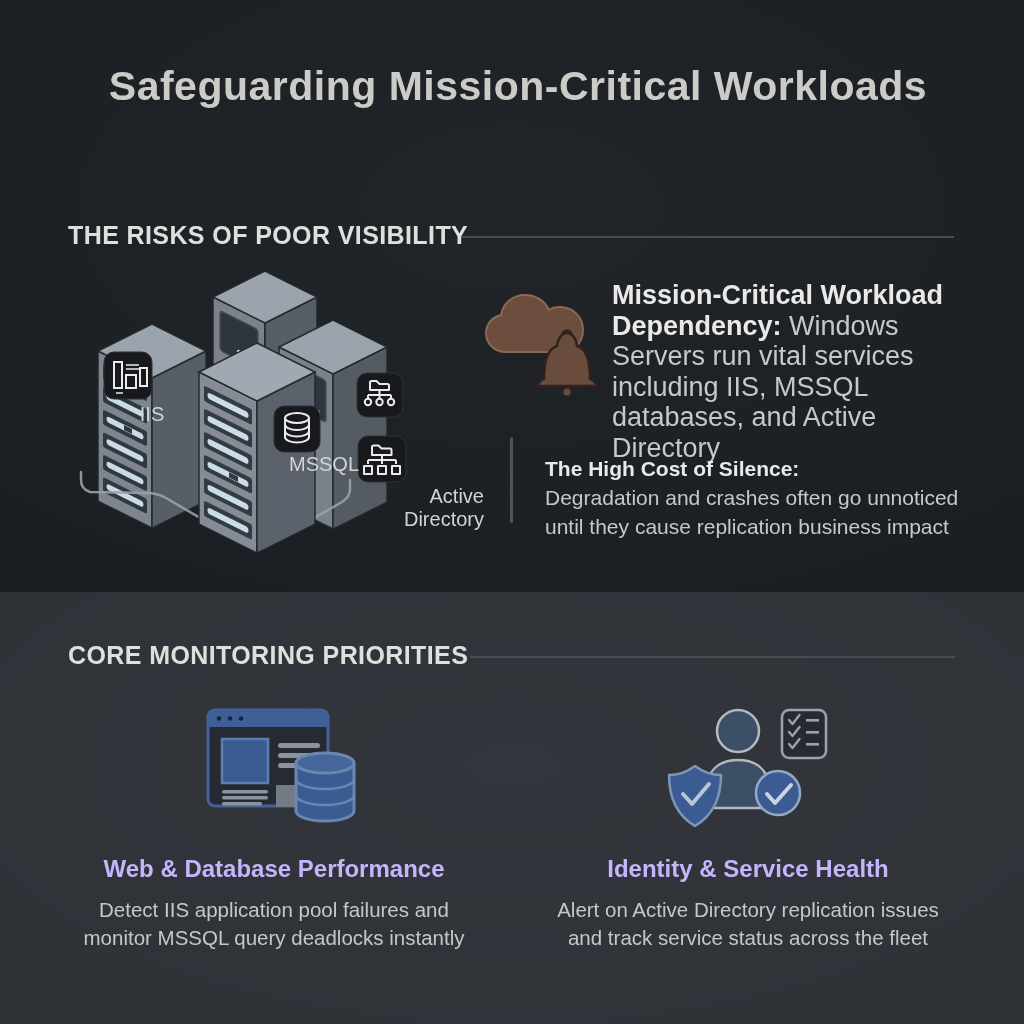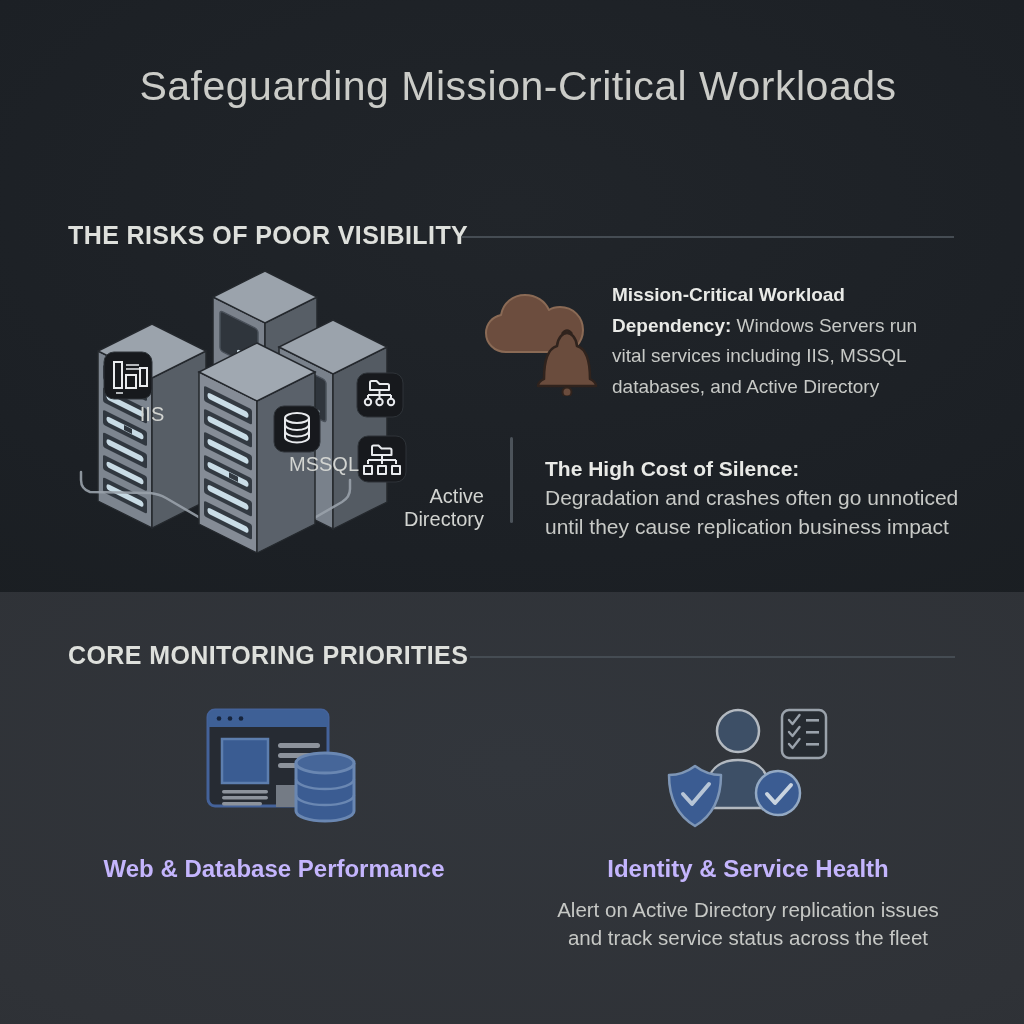--- a/index.html
+++ b/index.html
@@ -8,38 +8,38 @@
     font-family:"Liberation Sans",sans-serif;
     background:#1d2126;
   }
   .bg-top{position:absolute;left:0;top:0;width:1024px;height:592px;
     background:radial-gradient(ellipse 900px 500px at 50% 35%, #21252a 0%, #1c2025 70%, #1a1e22 100%);}
   .bg-bottom{position:absolute;left:0;top:592px;width:1024px;height:432px;
     background:radial-gradient(ellipse 900px 420px at 50% 40%, #32363c 0%, #2f3237 75%, #2d3035 100%);}
 
   .title{position:absolute;left:0;top:61px;width:1024px;text-align:center;line-height:50px;}
   .t1{font-size:41px;font-weight:700;color:#d9dad6;letter-spacing:.5px;}
-  .t2{font-size:41px;font-weight:400;color:#cbccc8;letter-spacing:.5px;padding-left:12px;}
+  .t2{font-size:41px;font-weight:700;color:#cbccc8;letter-spacing:.5px;padding-left:12px;}
 
   .h2{position:absolute;font-size:25px;font-weight:700;color:#dee0dc;letter-spacing:.4px;}
   .h2-risks{left:68px;top:221px;}
   .h2-pri{left:68px;top:641px;}
   .rule{position:absolute;height:2px;background:#454c53;}
   .rule1{left:462px;top:236px;width:492px;}
   .rule2{left:470px;top:656px;width:485px;}
 
   .servers{position:absolute;left:60px;top:268px;width:420px;height:285px;}
   .label{position:absolute;color:#d2d4d1;font-size:20px;line-height:22.5px;padding-left:24px;}
   .label-iis{left:100px;top:403px;width:56px;text-align:center;}
   .label-mssql{left:255px;top:453px;width:90px;text-align:center;}
   .label-ad{left:356px;top:485px;width:104px;text-align:right;}
 
   .cloud{position:absolute;left:478px;top:284px;width:120px;height:112px;}
   .point1{position:absolute;left:612px;top:280px;width:335px;margin:0;
-    font-size:19px;line-height:30.5px;color:#c7c9c6;}
+    font-size:27px;line-height:30.5px;color:#c7c9c6;}
   .point1 b{color:#e9eae7;font-weight:700;}
   .vrule{position:absolute;left:510px;top:437px;width:3px;height:86px;background:#4c535a;border-radius:2px;}
   .point2{position:absolute;left:545px;top:411px;width:424px;margin-top:43px;}
   .p2t{font-size:21px;line-height:29px;font-weight:700;color:#e9eae7;}
   .p2b{font-size:21px;line-height:29px;color:#c7c9c6;}
 
   .icon-web{position:absolute;left:200px;top:698px;width:170px;height:135px;}
   .icon-id{position:absolute;left:660px;top:692px;width:170px;height:140px;}
 
   .card-title{position:absolute;width:424px;text-align:center;font-size:24px;font-weight:700;color:#c4b5fd;}
@@ -246,18 +246,21 @@
       <path d="M35,74 C43,80 52,83 61,83 C61,107 52,124 35,134 C18,124 9,107 9,83 C18,83 27,80 35,74 Z" fill="#3b5c92" stroke="#7e96b6" stroke-width="2.5" stroke-linejoin="round"></path>
       <path d="M23,102 l9,10 l17,-20" fill="none" stroke="#b7c5d6" stroke-width="4" stroke-linecap="round" stroke-linejoin="round"></path>
     </g>
     <g>
       <circle cx="118" cy="101" r="22" fill="#3b5c92" stroke="#93a9c4" stroke-width="2.5"></circle>
       <path d="M107,102 l8,9 l16,-18" fill="none" stroke="#c9d4e0" stroke-width="4" stroke-linecap="round" stroke-linejoin="round"></path>
     </g>
   </svg>
 
   <div class="card-title ct1">Web &amp; Database Performance</div>
+  <div class="card-body cb1">
+      <div class="inner">Detect IIS application pool failures and monitor MSSQL query deadlocks instantly</div>
+    </div>
 
   <div class="card-title ct2">Identity &amp; Service Health</div>
   <div class="card-body cb2">
       <div class="inner inner2">Alert on Active Directory replication issues and track service status across the fleet</div>
     </div>
 </div>
 
 </body></html>

